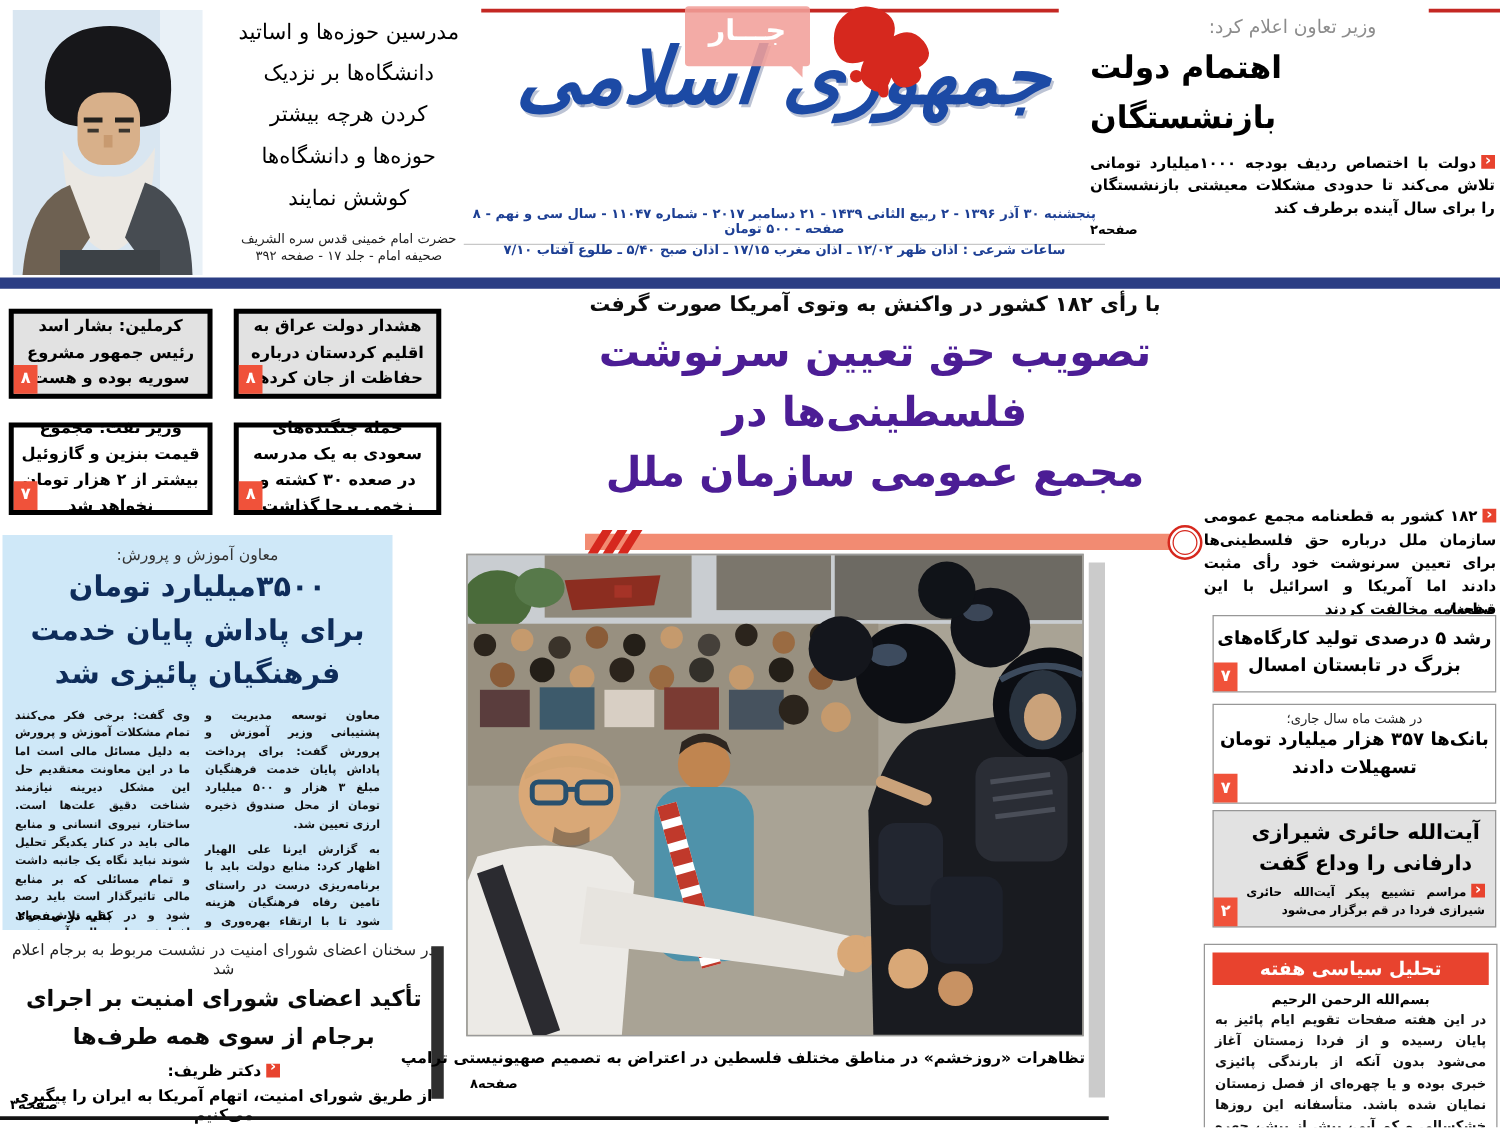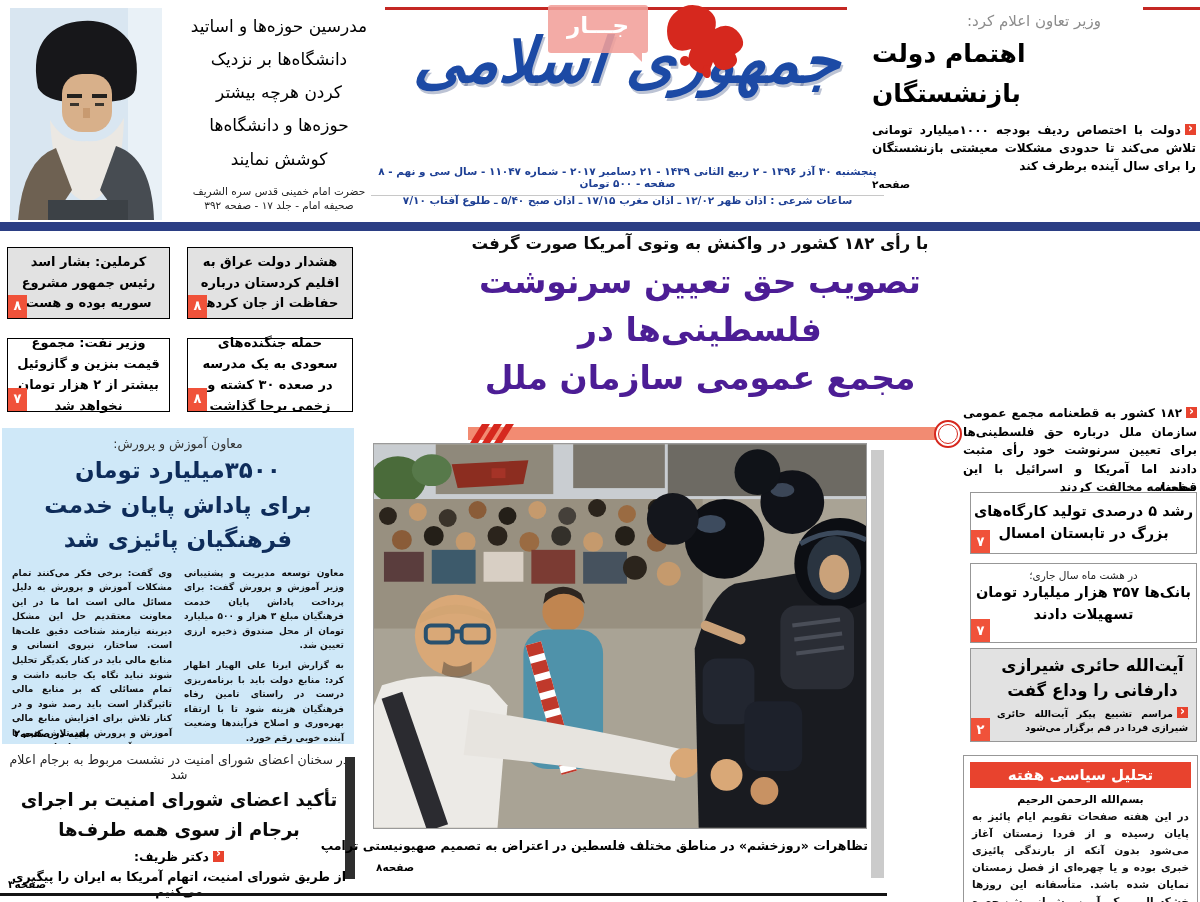--- a/index.html
+++ b/index.html
@@ -50,28 +50,28 @@
   .decor{left:468px;top:427px;width:489px;height:13px;background:#f28b72;}
   .slash{position:absolute;top:-3px;width:8px;height:19px;background:#d6281e;transform:skewX(-32deg);}
   .slash.s1{left:8px;}.slash.s2{left:20px;}.slash.s3{left:32px;}
   .ring{position:absolute;right:-5px;top:-7px;width:24px;height:24px;border-radius:50%;
         background:#fff;border:2px solid #d6281e;}
   .ring::after{content:"";position:absolute;inset:2px;border:1px solid #d6281e;border-radius:50%;}
 
   
   .tl-grid{left:5px;top:247px;width:348px;display:grid;direction:rtl;
            grid-template-columns:166px 163px;grid-template-rows:72px 74px;gap:19px 17px;}
-  .brief{position:relative;border:1px solid #000000;background:#fff;display:flex;align-items:center;
+  .brief{position:relative;border:4px solid #000000;background:#fff;display:flex;align-items:center;
          justify-content:center;text-align:center;font-size:13px;font-weight:bold;
          line-height:1.6;padding:2px 6px;color:#000;}
   .brief.gray{background:#e2e2e2;}
   .badge{position:absolute;left:0;bottom:0;width:19px;height:23px;background:#f0523a;color:#fff;
          font-size:13px;font-weight:bold;display:flex;align-items:center;justify-content:center;}
 
-  .edu{left:2px;top:428px;width:352px;height:316px;background:#cfe8f8;padding:8px 10px;
+  .edu{left:2px;top:428px;width:312px;height:316px;background:#cfe8f8;padding:8px 10px;
        box-sizing:border-box;overflow:hidden;}
   .edu-kicker{text-align:center;font-size:12.5px;color:#333;}
   .edu-headline{text-align:center;font-size:23px;font-weight:bold;color:#0e2c5a;line-height:1.5;margin-top:2px;}
   .edu-cols{display:flex;direction:rtl;gap:12px;margin-top:9px;}
   .edu-col{flex:1;font-size:9px;font-weight:bold;color:#111;text-align:justify;line-height:1.62;}
   .edu-col p{margin:0 0 5px 0;}
   .edu-more{position:absolute;left:12px;bottom:5px;font-size:10px;font-weight:bold;}
 
   .jcpoa{left:0;top:752px;width:358px;height:140px;}
   .jc-kicker{text-align:center;font-size:12.5px;color:#222;}

